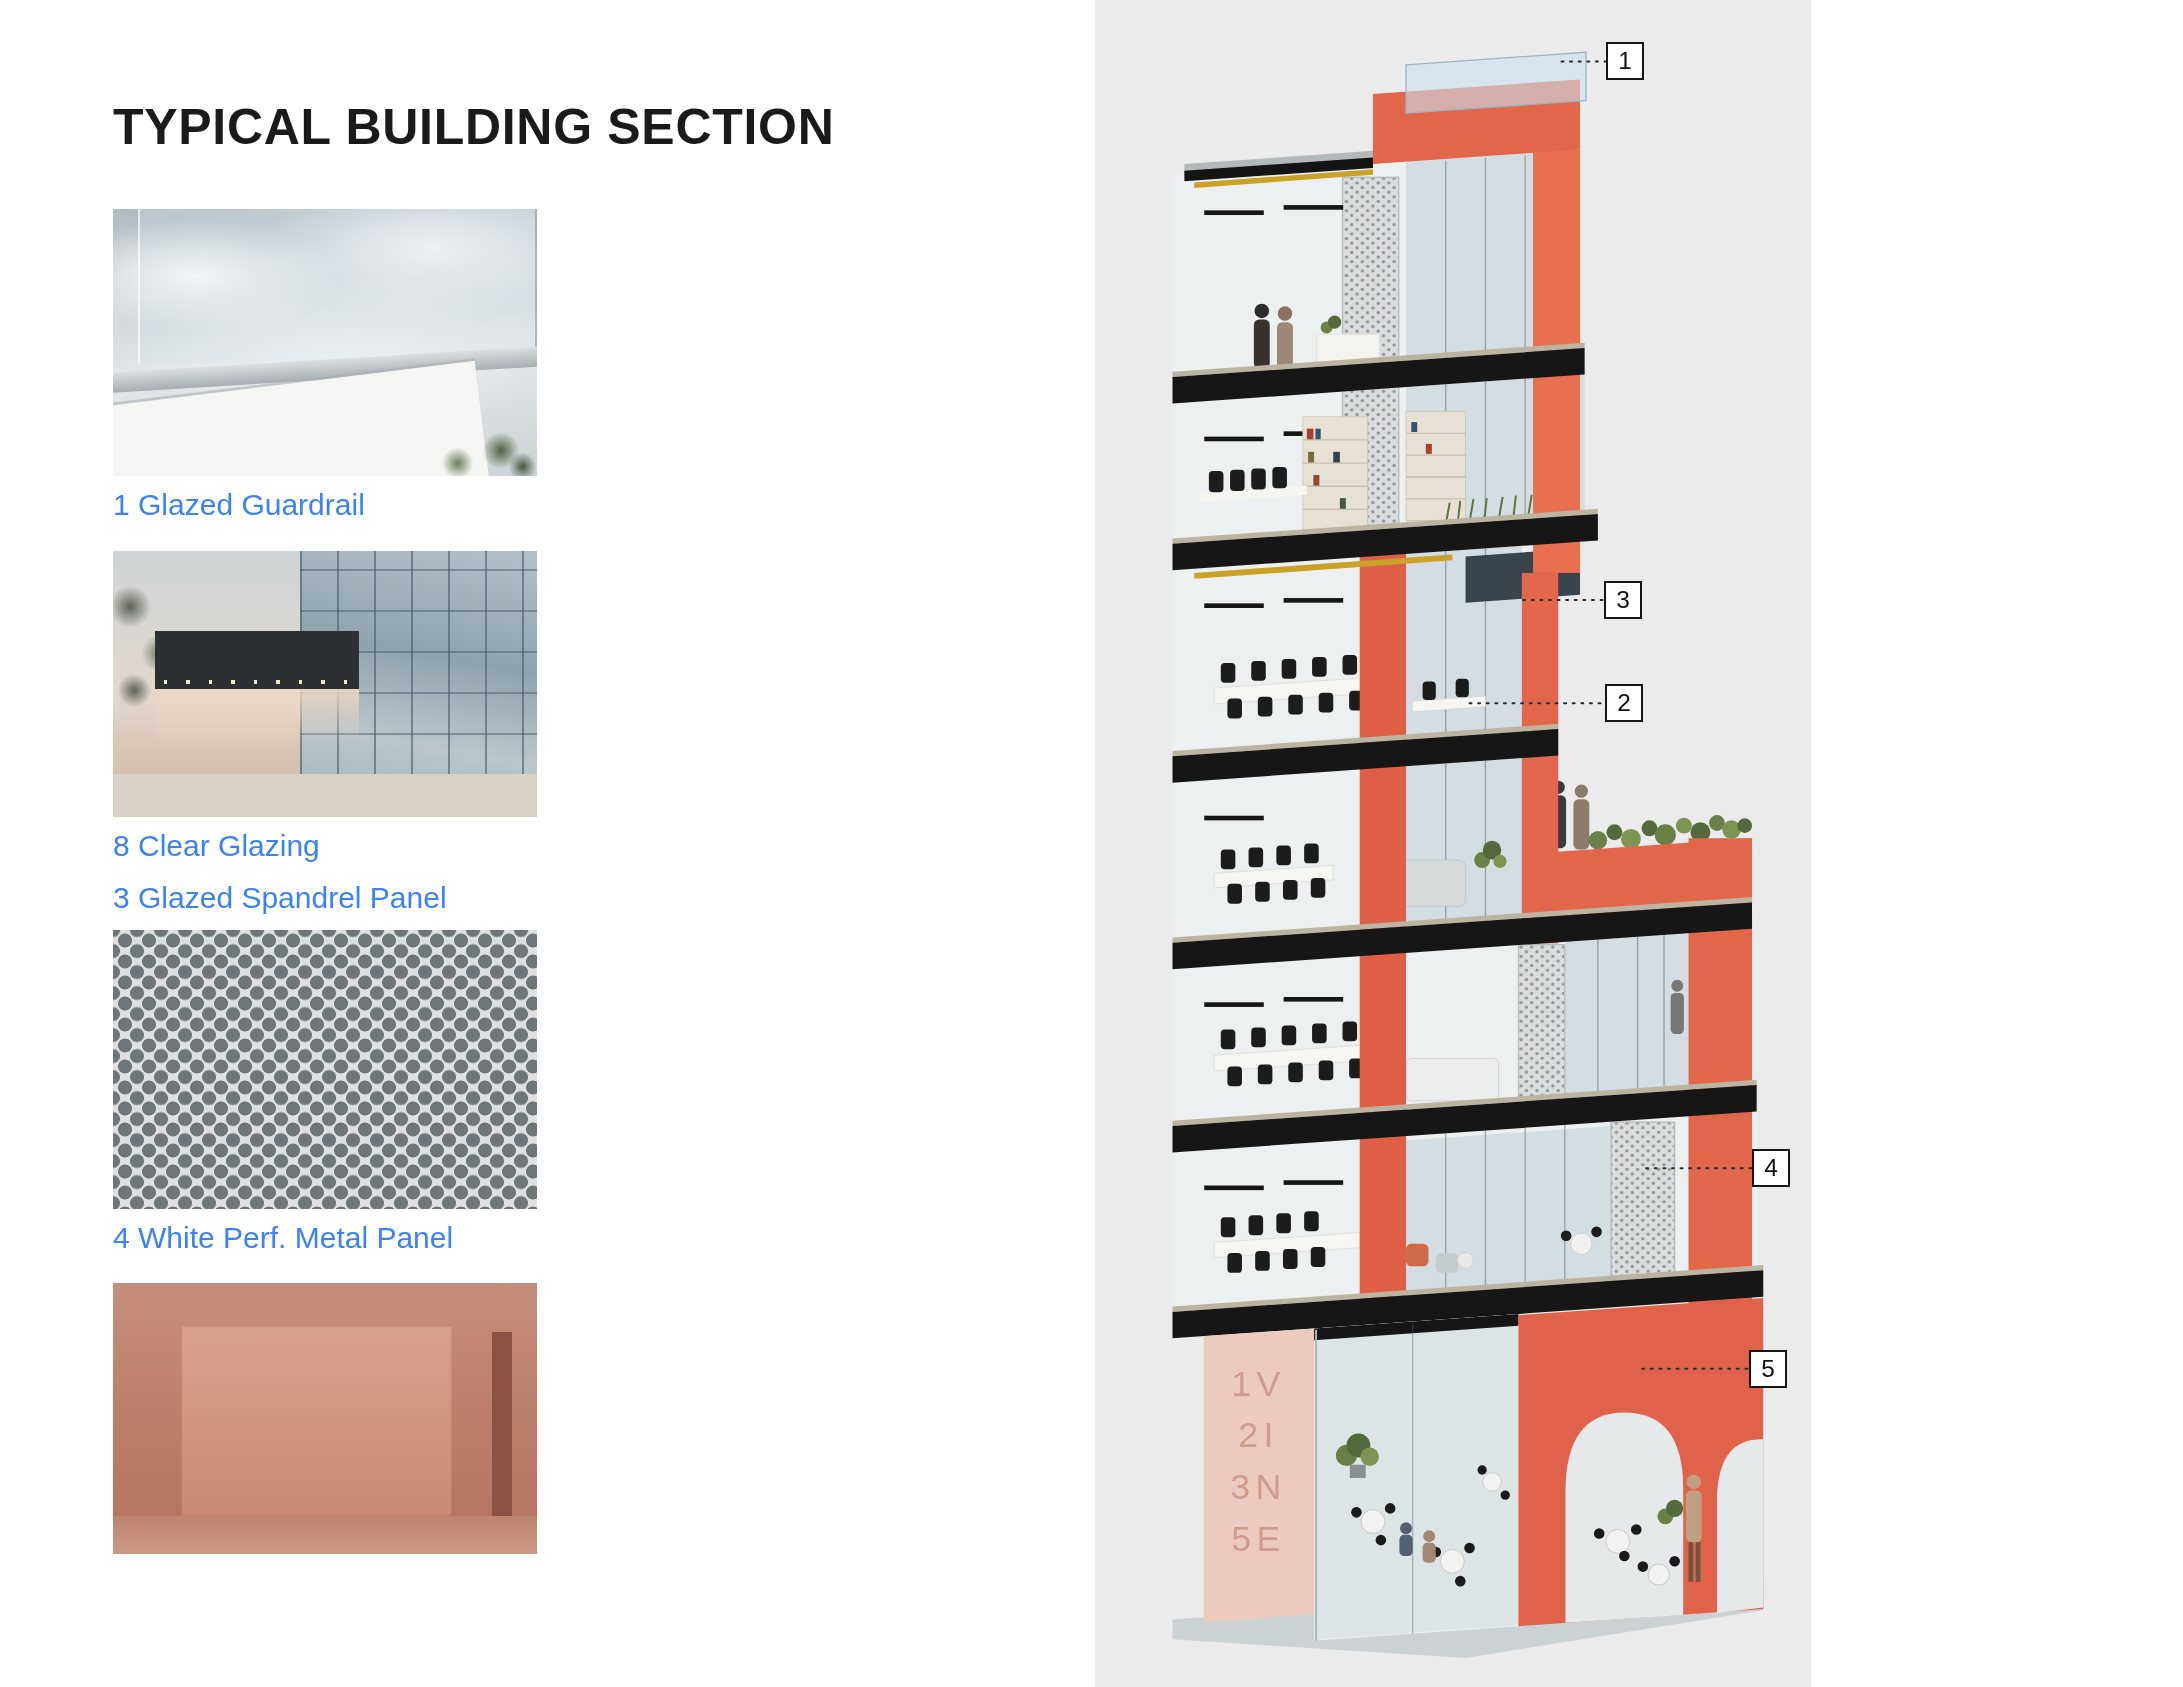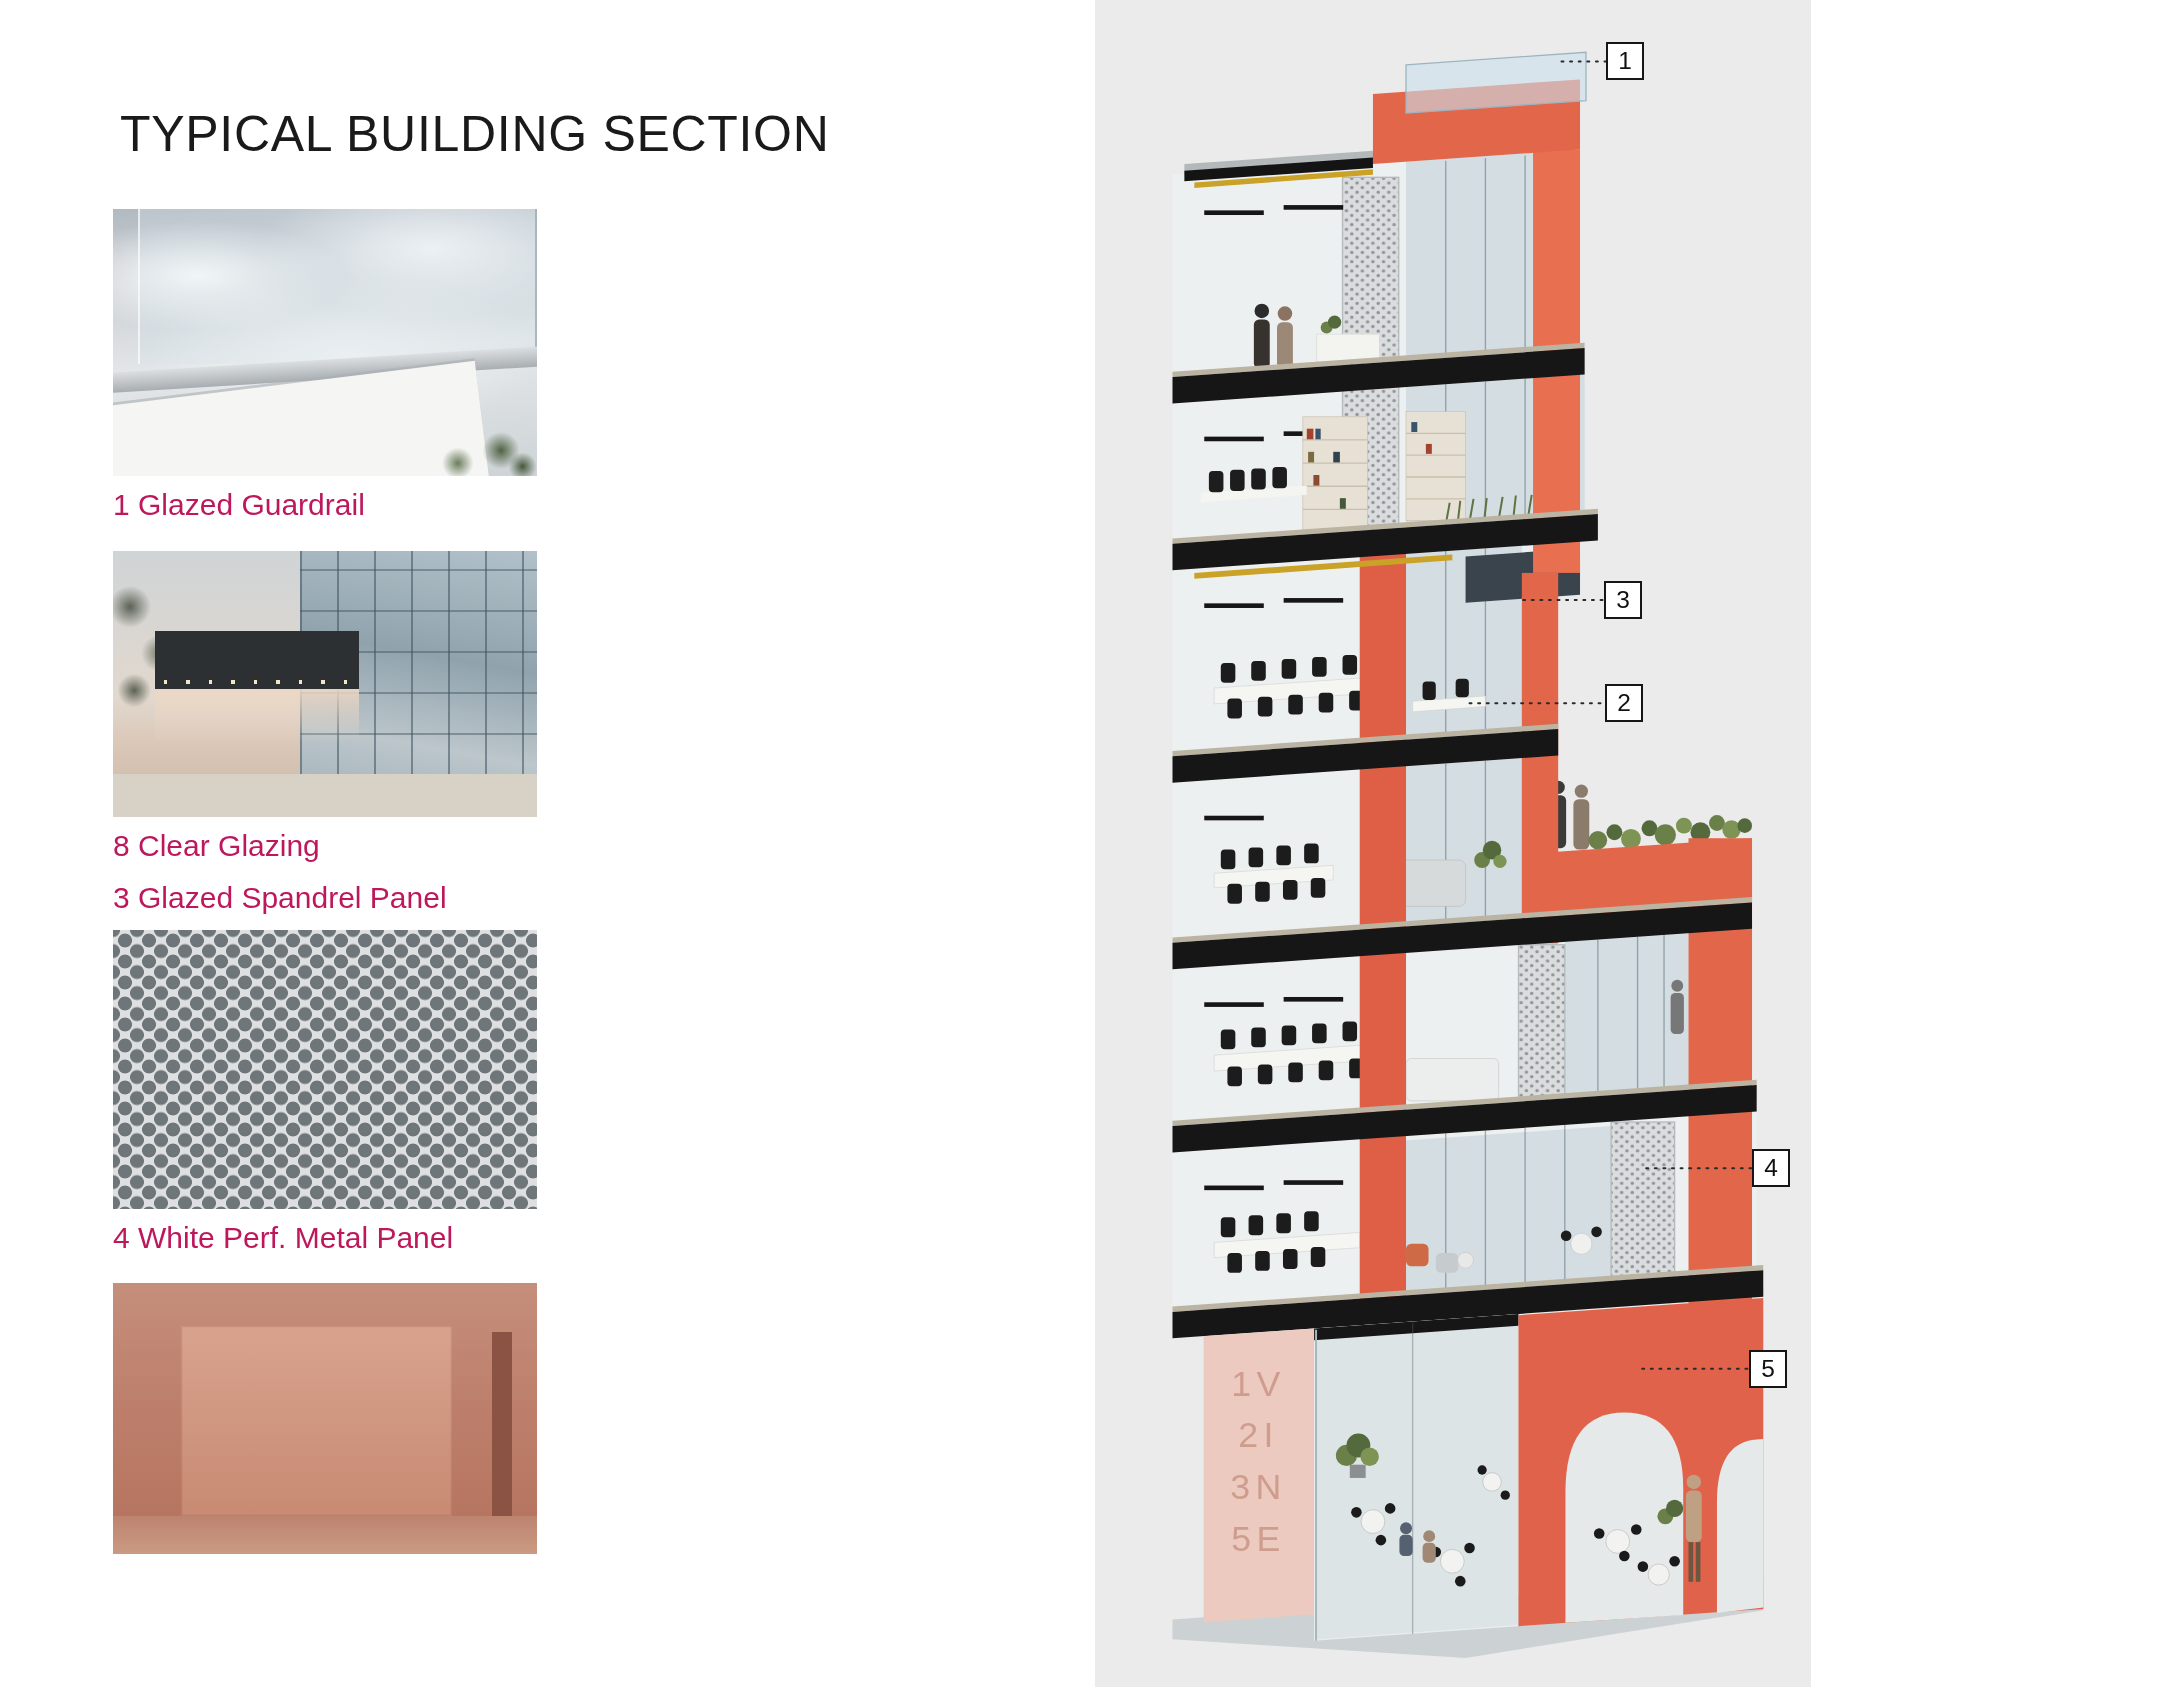--- a/index.html
+++ b/index.html
@@ -1,23 +1,23 @@
 <!DOCTYPE html>
 <html style="font-size:10.6px"><head>
 <meta charset="utf-8">
 <style>
   html,body{margin:0;padding:0;background:#ffffff;}
   .page{position:relative;width:2183px;height:1687px;background:#ffffff;
         font-family:"Liberation Sans",sans-serif;color:#1a1a1a;overflow:hidden;}
 
   
-  .title{position:absolute;left:113px;top:98px;margin:7px;font-size:50px;font-weight:400;letter-spacing:0.7px;}
+  .title{position:absolute;left:113px;top:98px;margin:0;font-size:50px;font-weight:700;letter-spacing:0.7px;}
   .mat{position:absolute;left:113px;width:424px;margin:0;}
   .photo{position:relative;width:424px;overflow:hidden;background:#dfe3e6;}
-  .caption{font-size:30px;line-height:1.42;margin-top:8px;color:#be185d;}
+  .caption{font-size:30px;line-height:1.42;margin-top:8px;color:#3b82f6;}
 
   
   .g-sky{position:absolute;inset:0;
     background-image:
       radial-gradient(ellipse 212px 79px at 20% 25%, rgba(255,255,255,.95), rgba(255,255,255,0) 70%),
       radial-gradient(ellipse 251px 99px at 75% 15%, rgba(250,250,252,.92), rgba(255,255,255,0) 70%),
       radial-gradient(ellipse 284px 112px at 55% 55%, rgba(244,246,247,.85), rgba(255,255,255,0) 70%),
       linear-gradient(175deg,#b2bac1,#e4e7e9 55%,#cdd3d6);}
   .g-glass{position:absolute;top:0;left:6%;right:0;height:58%;
     background:rgba(213,226,234,.28);border-left:2px solid rgba(255,255,255,.65);

